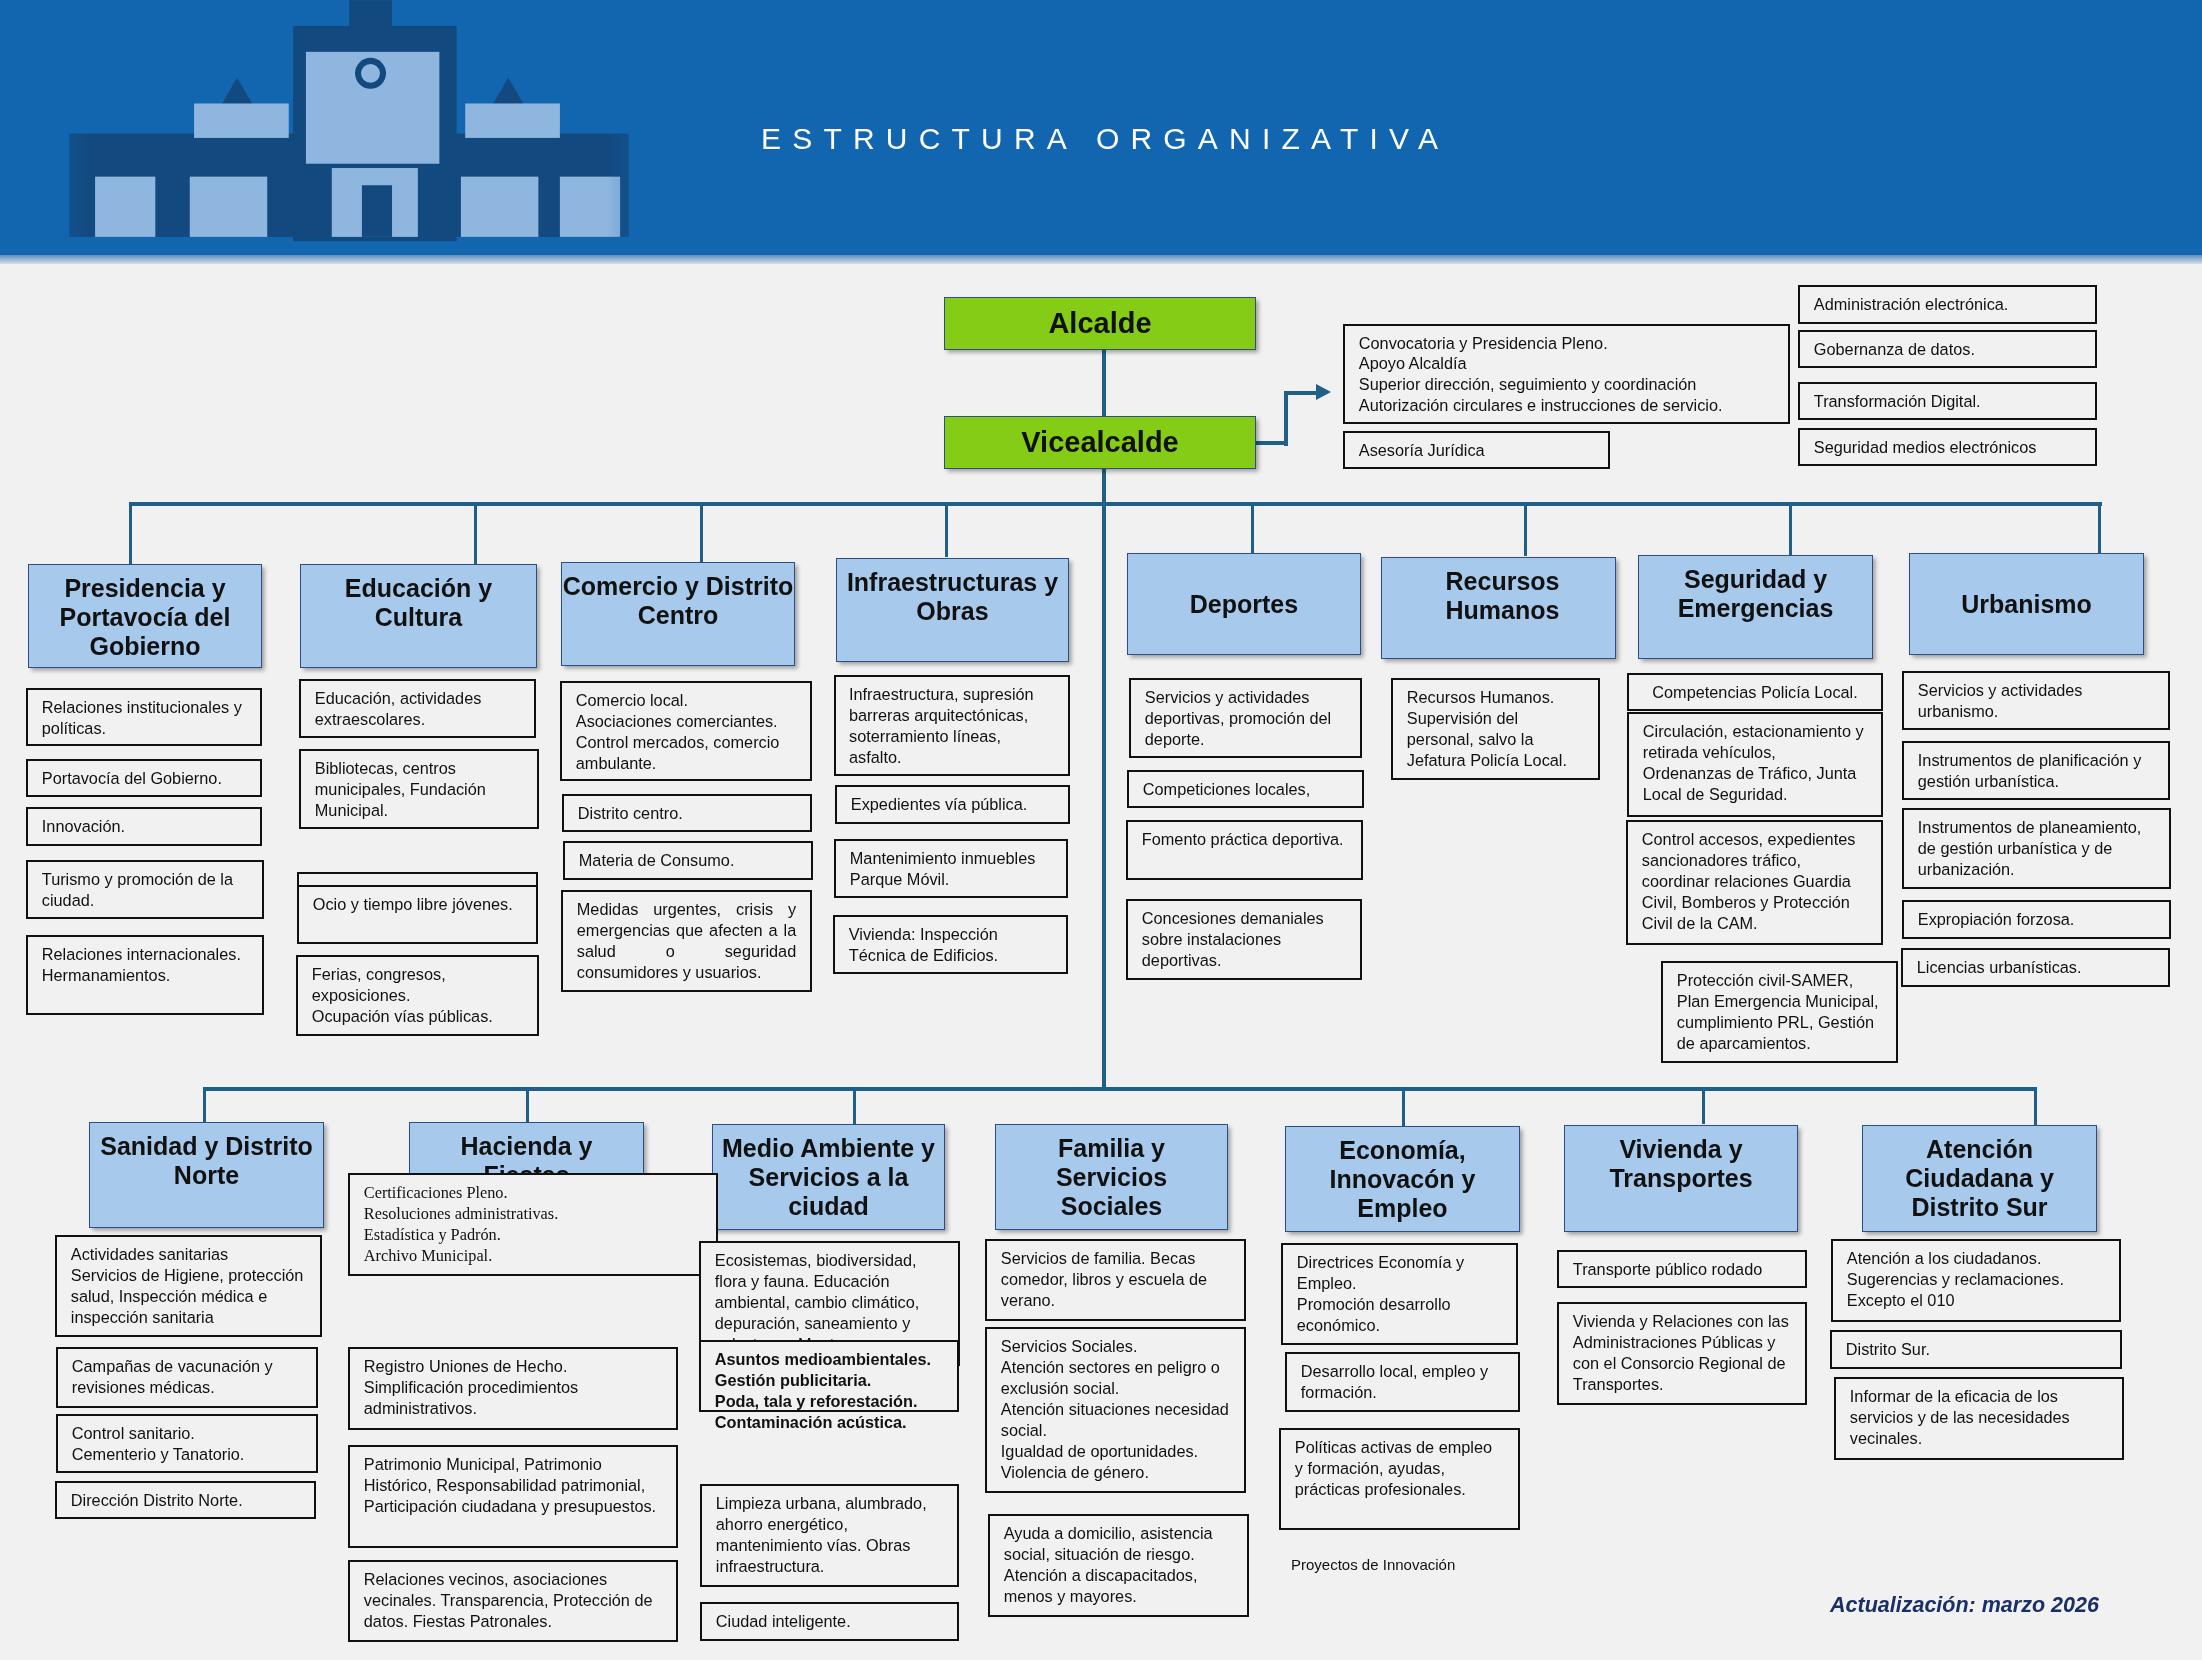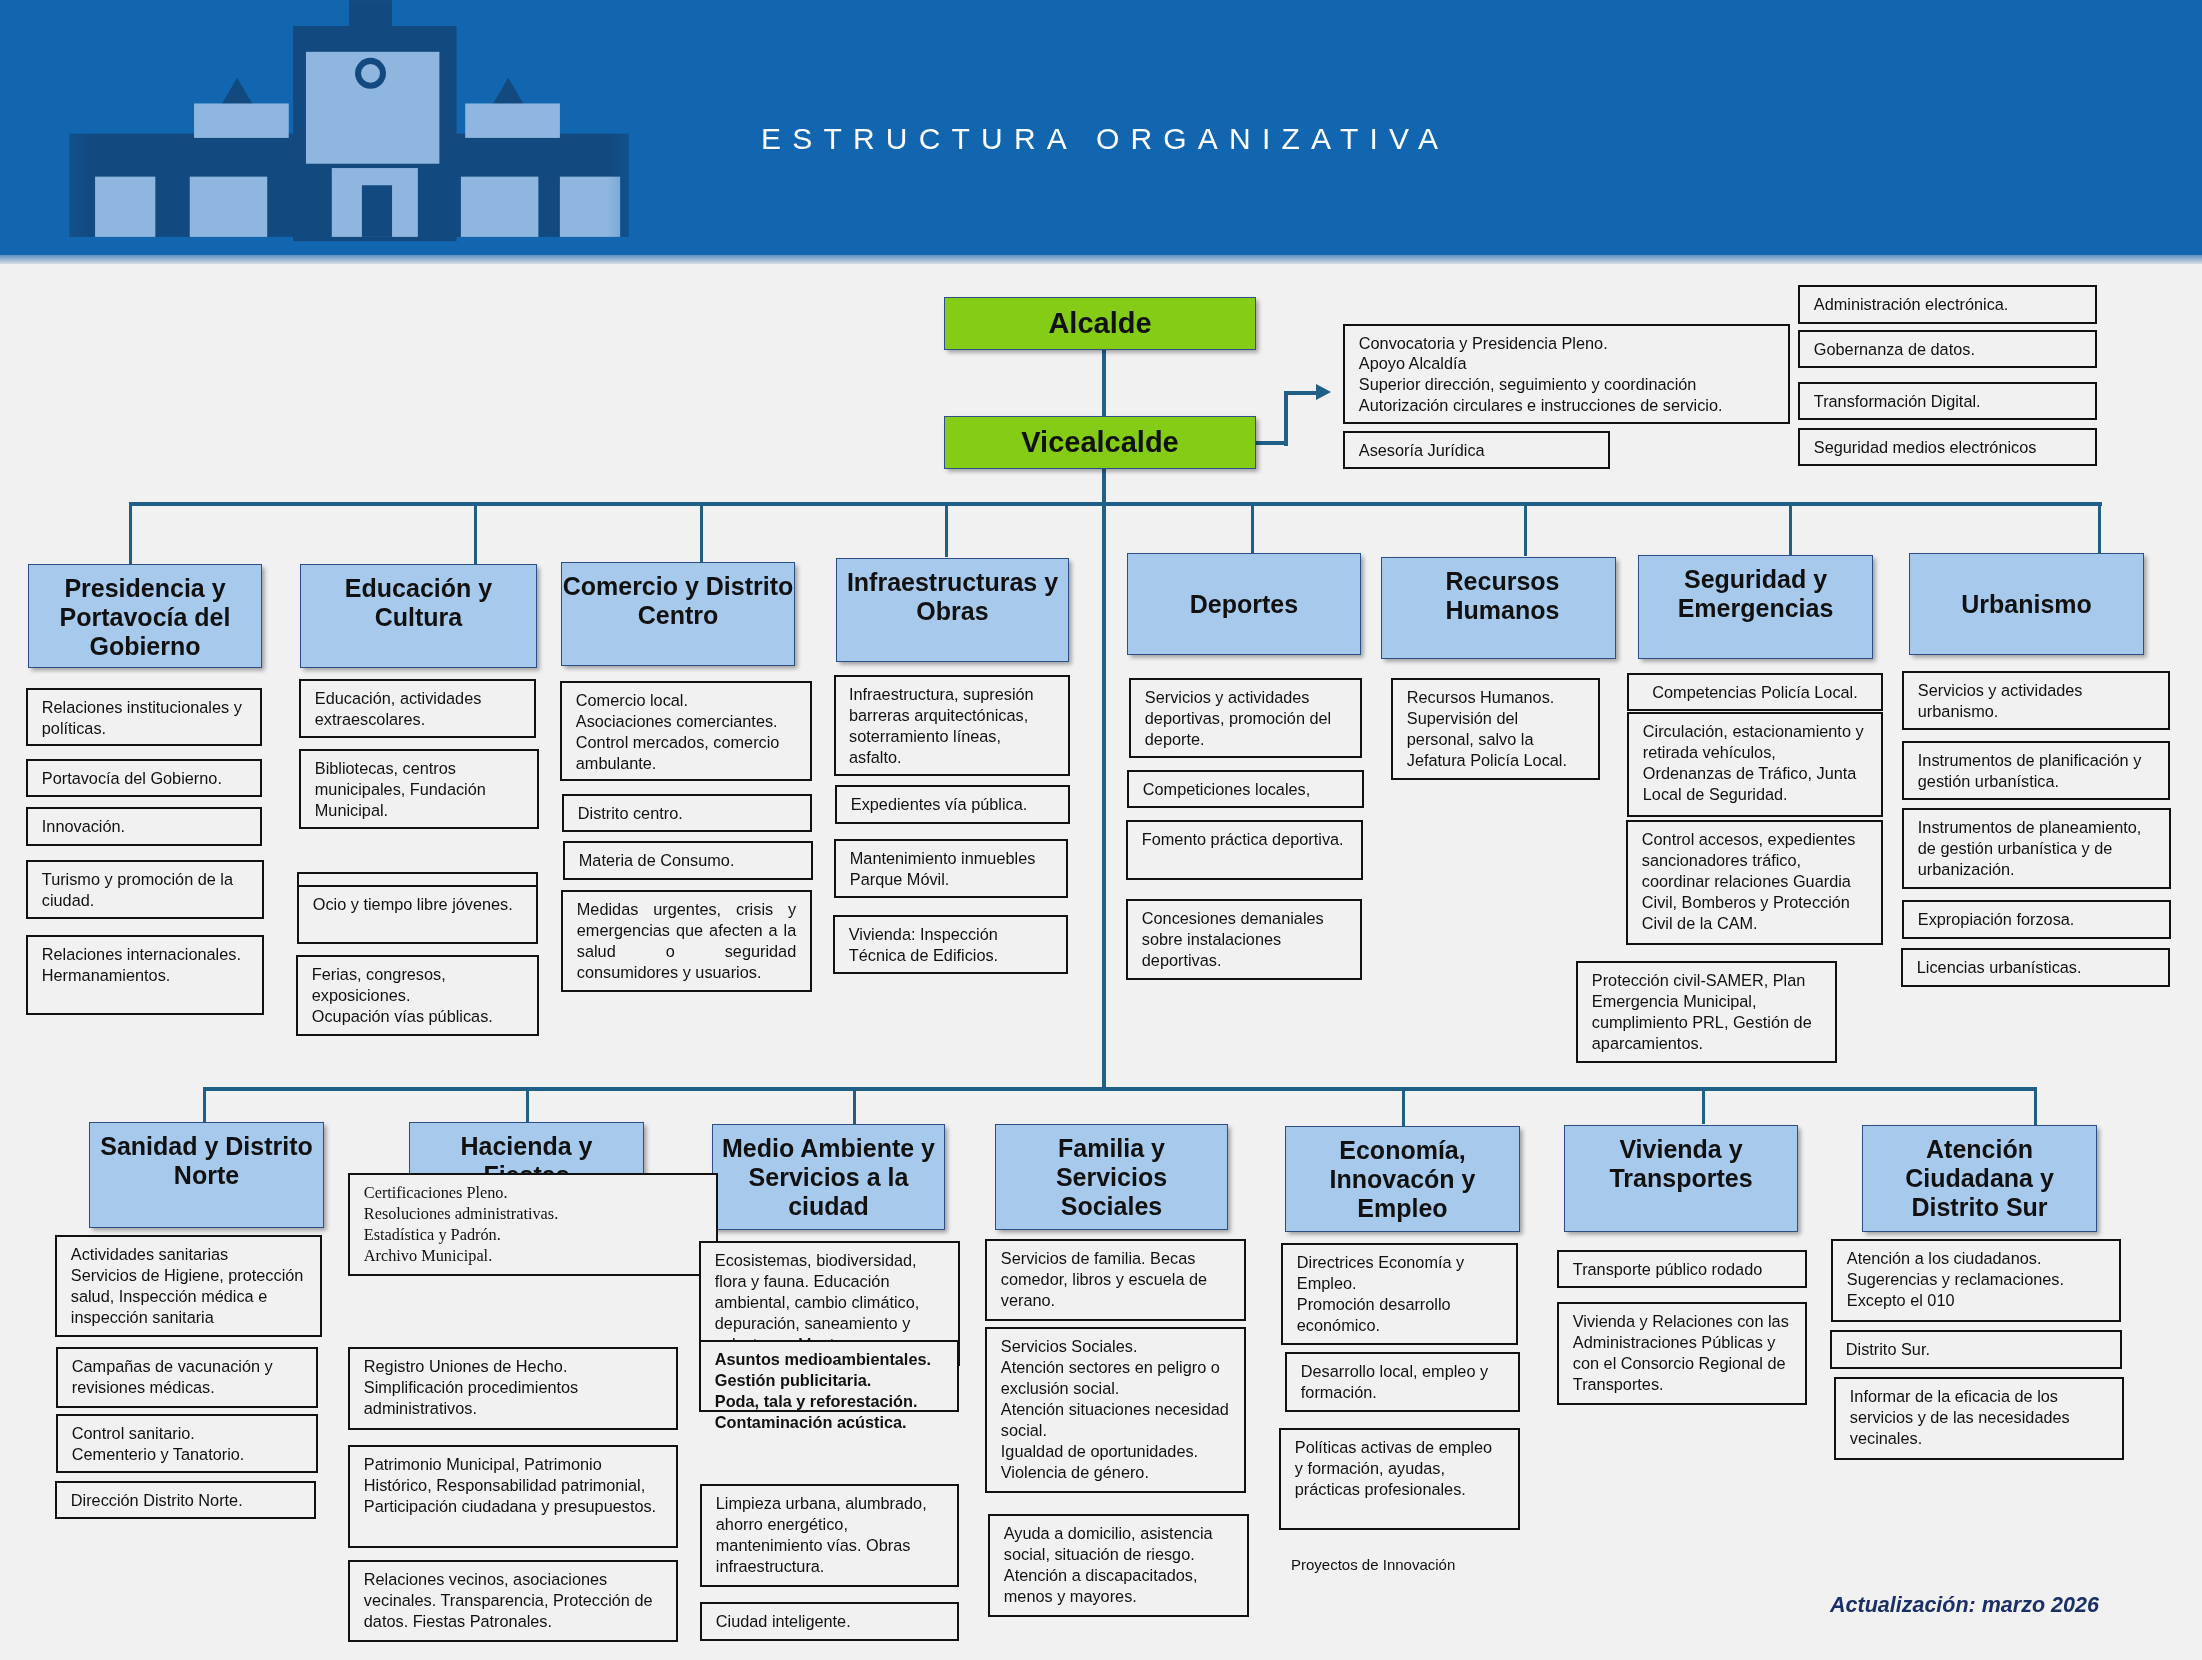--- a/index.html
+++ b/index.html
@@ -145,21 +145,21 @@
 <div class="box" style="left:1127px;top:770px;width:237px;height:38px;">Competiciones locales,</div>
 <div class="box" style="left:1126px;top:820px;width:237px;height:60px;">Fomento práctica deportiva.</div>
 <div class="box" style="left:1126px;top:899px;width:236px;height:81px;">Concesiones demaniales sobre instalaciones deportivas.</div>
 
 <div class="box" style="left:1391px;top:678px;width:209px;height:102px;">Recursos Humanos.
 Supervisión del personal, salvo la Jefatura Policía Local.</div>
 
 <div class="box" style="left:1627px;top:673px;width:256px;height:38px;text-align:center;">Competencias Policía Local.</div>
 <div class="box" style="left:1627px;top:712px;width:256px;height:105px;">Circulación, estacionamiento y retirada vehículos, Ordenanzas de Tráfico, Junta Local de Seguridad.</div>
 <div class="box" style="left:1626px;top:820px;width:257px;height:125px;">Control accesos, expedientes sancionadores tráfico, coordinar relaciones Guardia Civil, Bomberos y Protección Civil de la CAM.</div>
-<div class="box" style="left:1576px;top:961px;width:261px;height:102px;">Protección civil-SAMER, Plan Emergencia Municipal, cumplimiento PRL, Gestión de aparcamientos.</div>
+<div class="box" style="left:1661px;top:961px;width:237px;height:102px;">Protección civil-SAMER, Plan Emergencia Municipal, cumplimiento PRL, Gestión de aparcamientos.</div>
 
 <div class="box" style="left:1902px;top:671px;width:268px;height:59px;">Servicios y actividades urbanismo.</div>
 <div class="box" style="left:1902px;top:741px;width:268px;height:59px;">Instrumentos de planificación y gestión urbanística.</div>
 <div class="box" style="left:1902px;top:808px;width:269px;height:81px;">Instrumentos de planeamiento, de gestión urbanística y de urbanización.</div>
 <div class="box" style="left:1902px;top:900px;width:269px;height:39px;">Expropiación forzosa.</div>
 <div class="box" style="left:1901px;top:948px;width:269px;height:39px;">Licencias urbanísticas.</div>
 
 <div class="dept" style="left:89px;top:1122px;width:235px;height:106px;">Sanidad y Distrito Norte</div>
 <div class="dept" style="left:409px;top:1122px;width:235px;height:106px;padding-left:43px;padding-right:43px;">Hacienda y Fiestas</div>
 <div class="dept" style="left:712px;top:1124px;width:233px;height:106px;">Medio Ambiente y Servicios a la ciudad</div>

